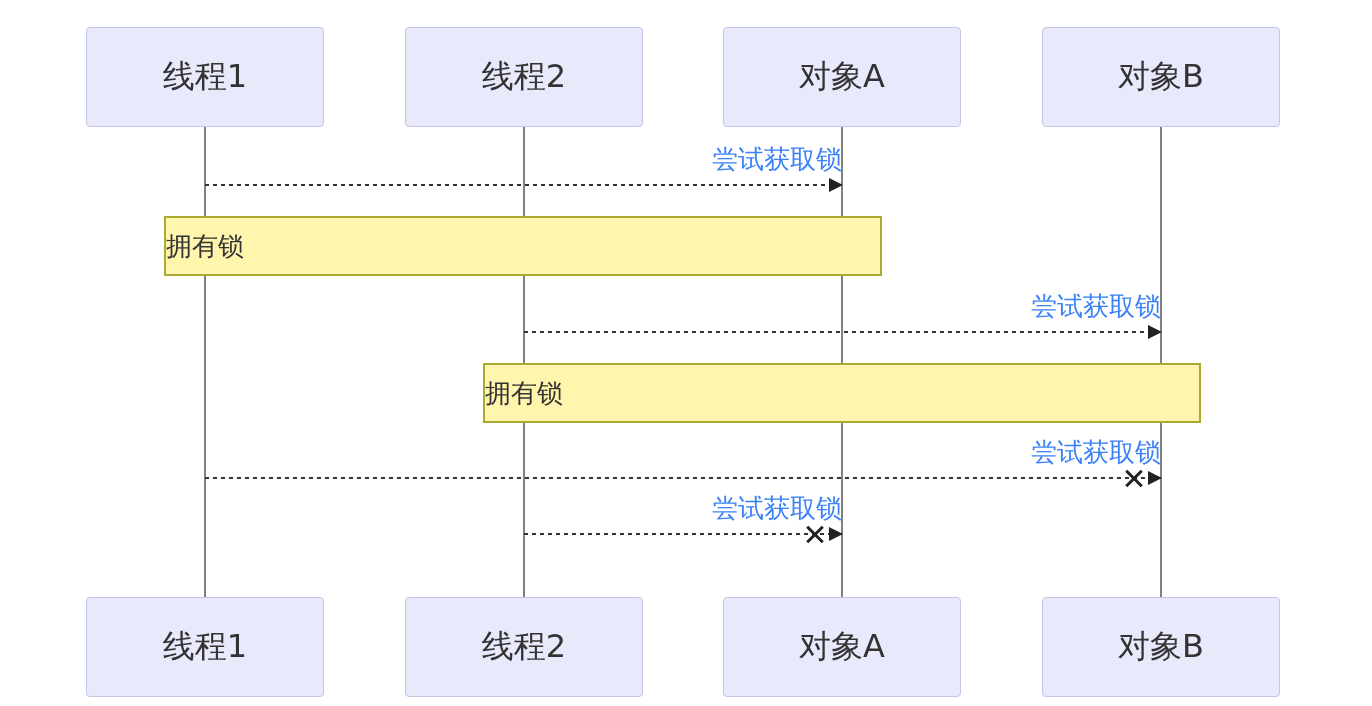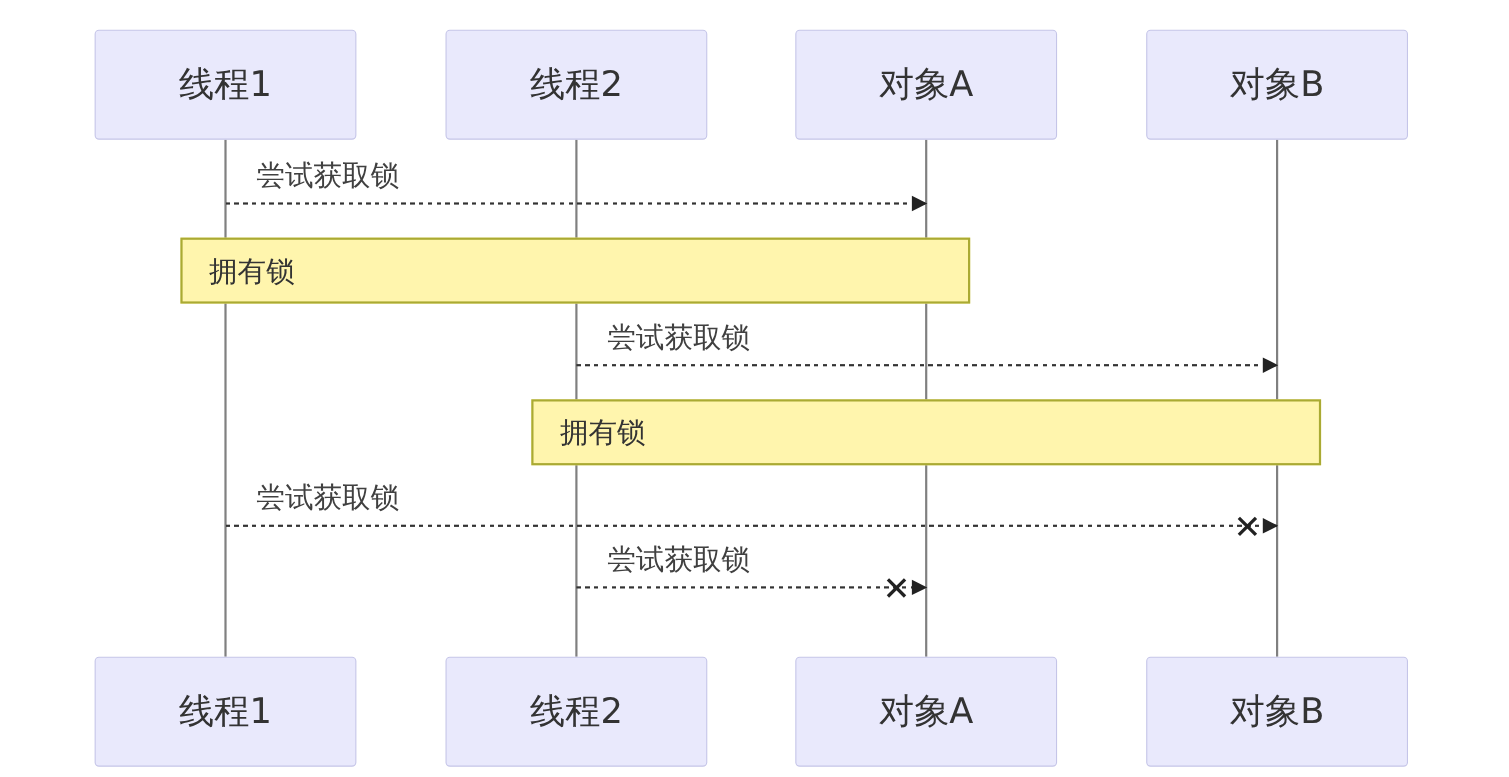--- a/index.html
+++ b/index.html
@@ -44,23 +44,23 @@
   .msg-line {
     position: absolute;
     left: 0; right: 0; top: -1px;
     height: 2px;
     background: repeating-linear-gradient(90deg, #333333 0 4px, transparent 4px 8px);
   }
   .msg-label {
     position: absolute;
     left: 0; right: 0;
     bottom: 8px;
-    text-align: left;
+    text-align: right;
     font-size: 26px;
-    color: #404040;
+    color: #3b82f6;
     white-space: nowrap;
     padding-left: 28px;
   }
   .arrowhead {
     position: absolute;
     top: -7px;
     right: -1px;
     width: 0; height: 0;
     border-left: 14px solid #222222;
     border-top: 7px solid transparent;
@@ -86,21 +86,20 @@
   .cross::after  { transform: rotate(-45deg); }
   
   .note {
     position: absolute;
     box-sizing: border-box;
     height: 60px;
     background: #FFF5AD;
     border: 2px solid #AAAA33;
     display: flex;
     align-items: center;
-    padding-left: 24px;
     font-size: 26px;
     color: #333333;
     white-space: nowrap;
   }
 </style>
 </head>
 <body>
 
 <div class="canvas">
 

